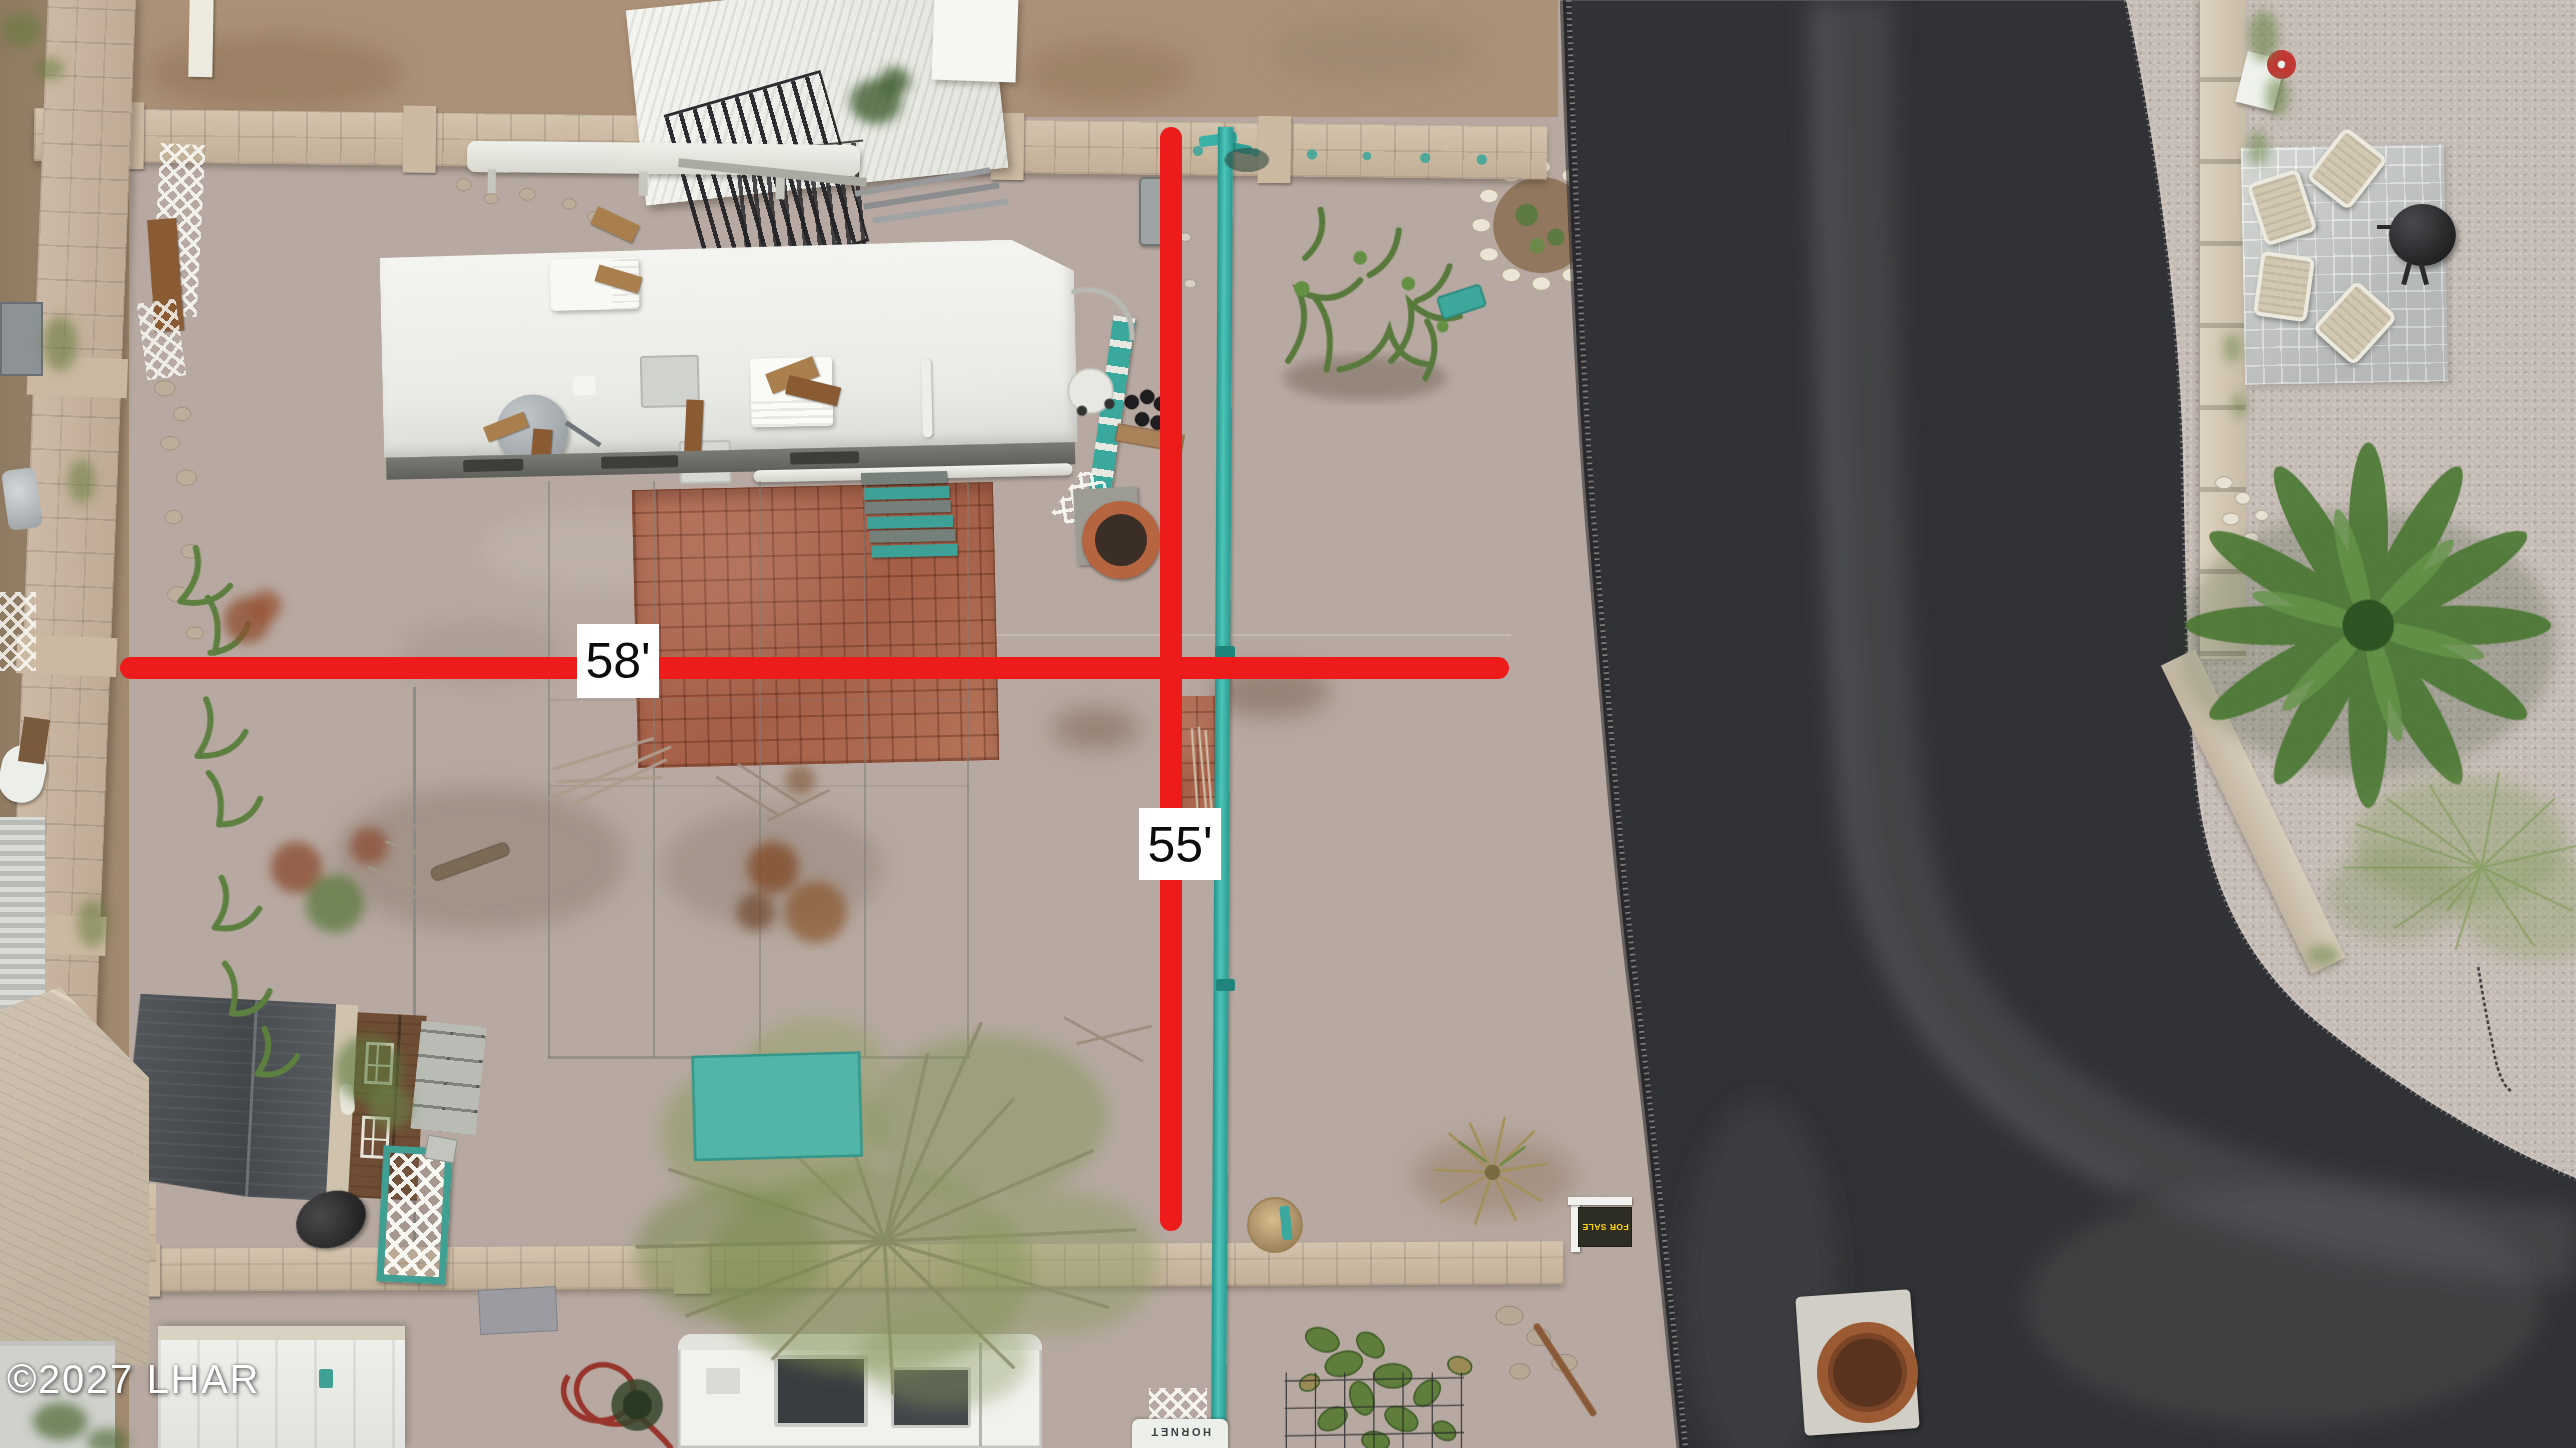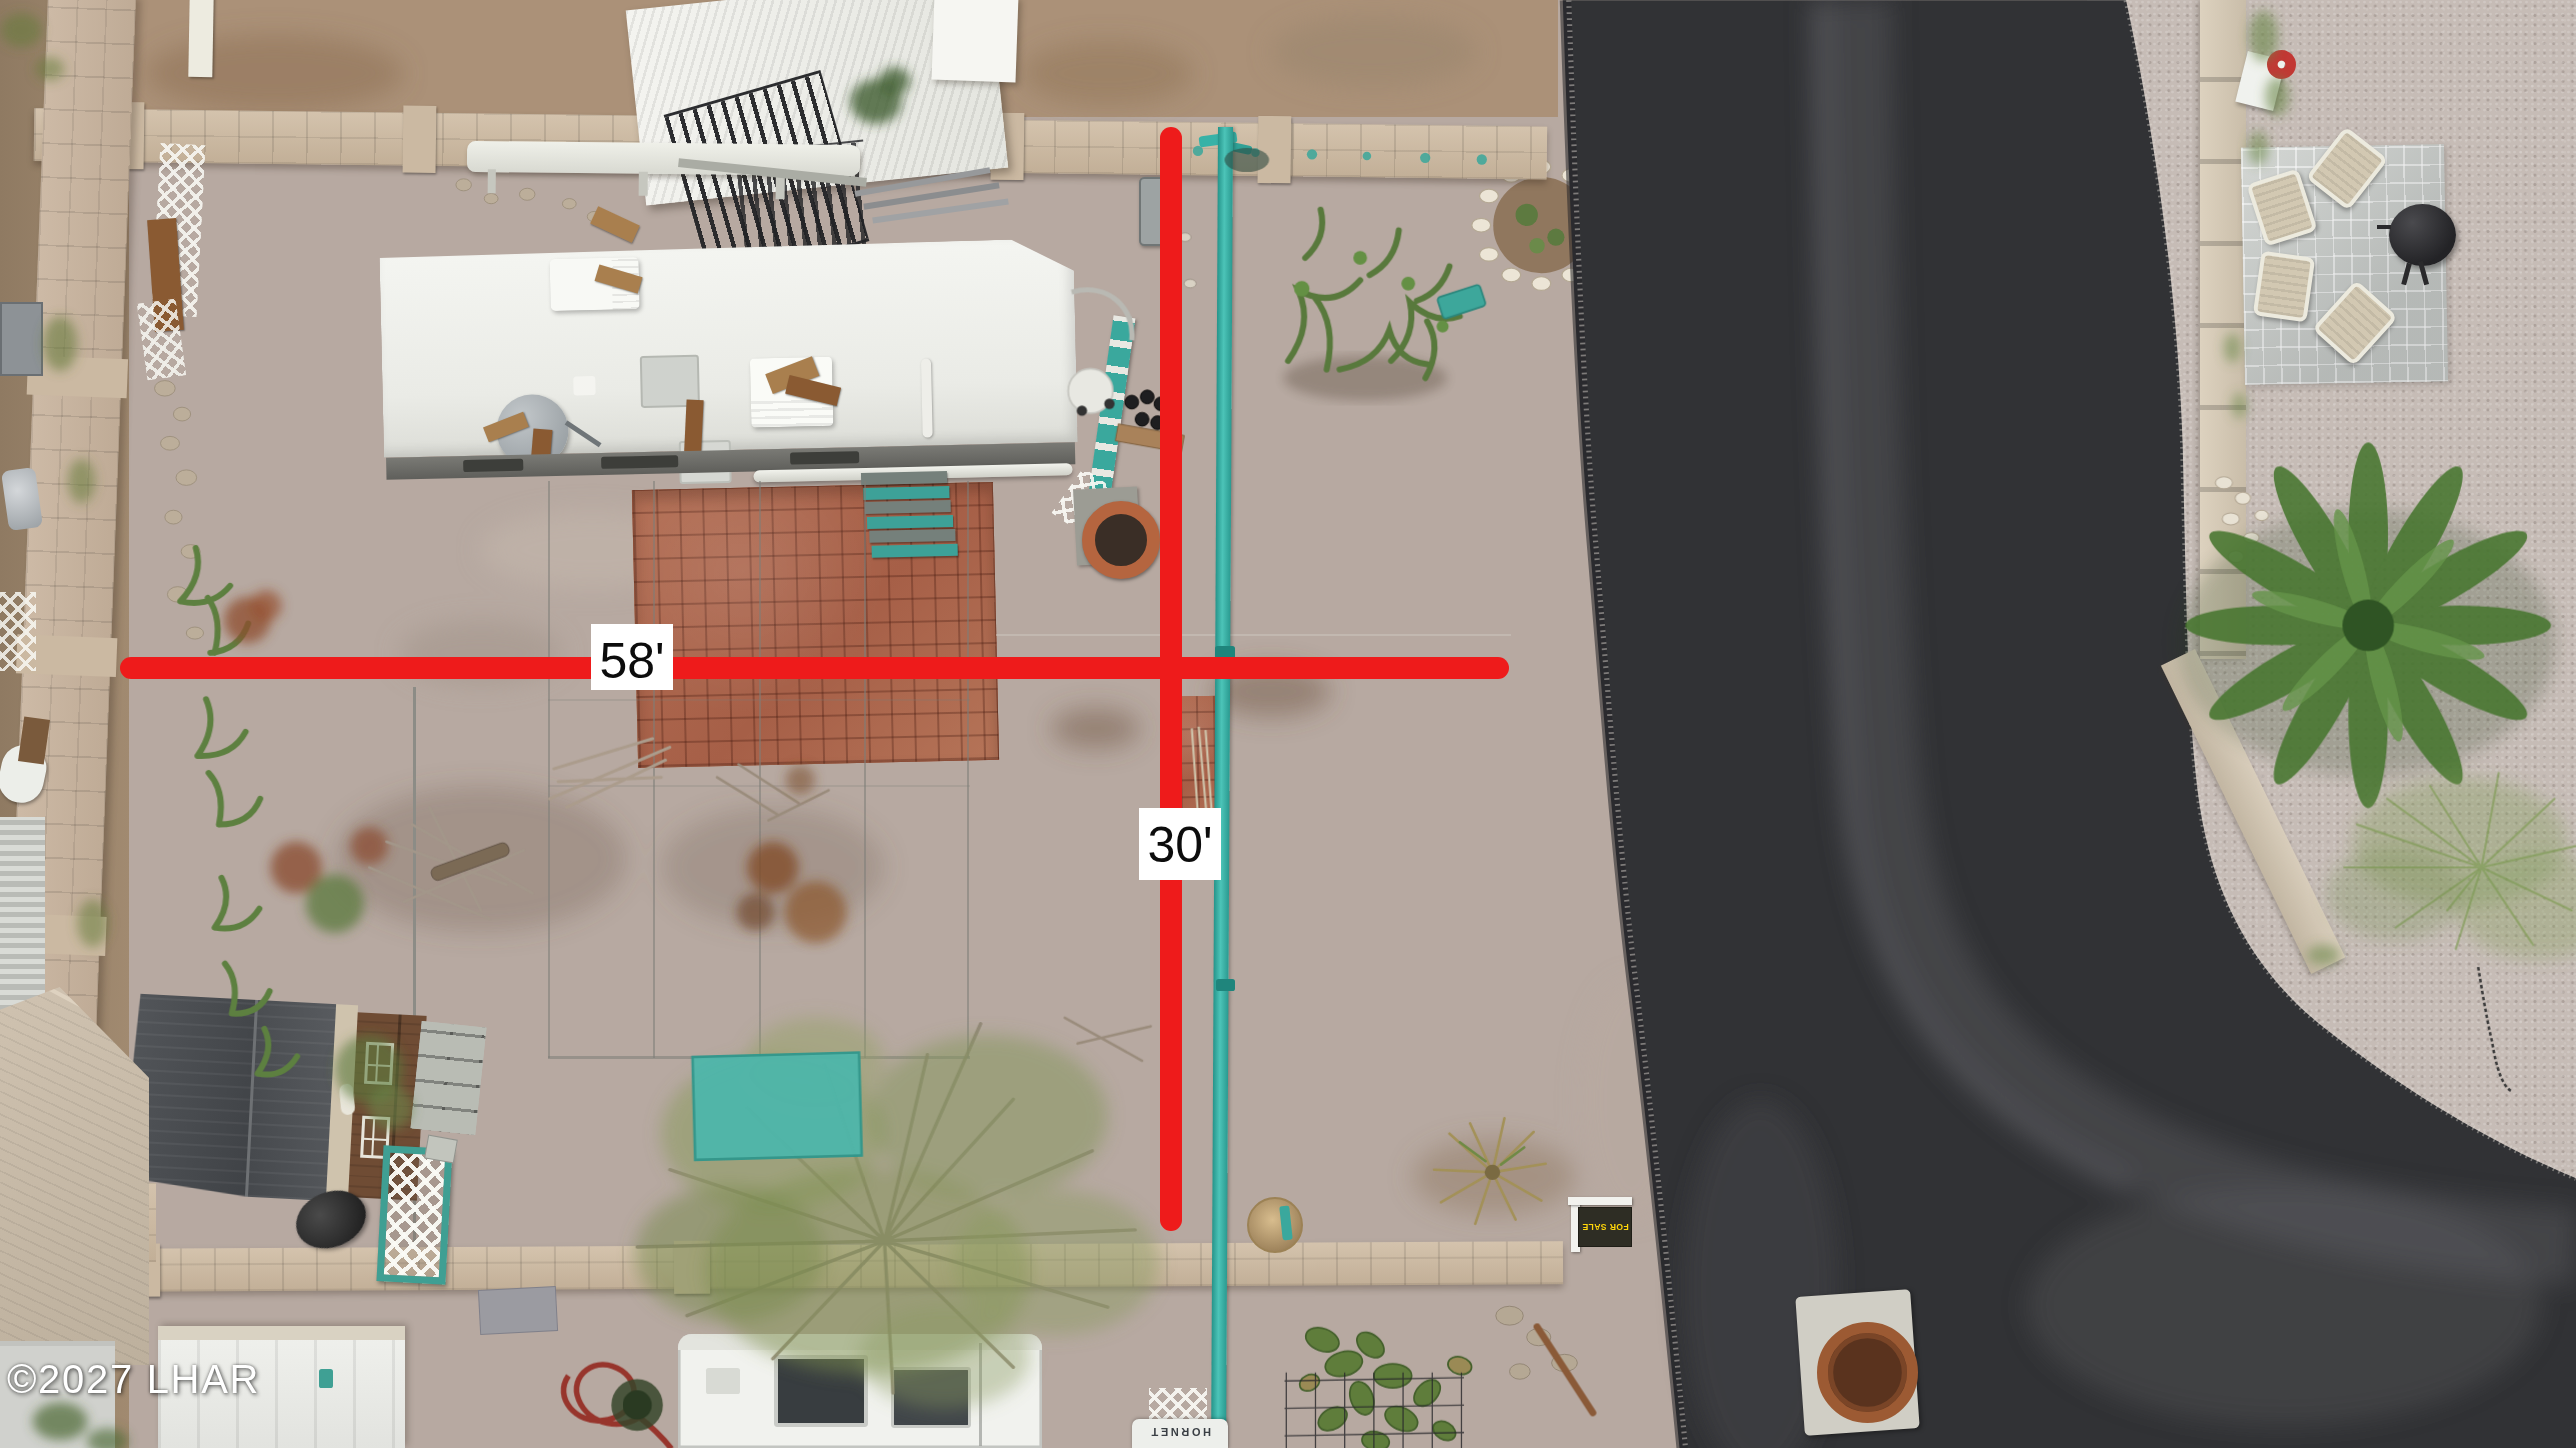--- a/index.html
+++ b/index.html
@@ -560,19 +560,19 @@
           <circle cx="1352" cy="470" r="8"></circle>
           <circle cx="1330" cy="488" r="8"></circle>
           <circle cx="1348" cy="492" r="8"></circle>
         </g>
       <ellipse cx="1452" cy="186" rx="26" ry="14" fill="#2e4a40" opacity=".6"></ellipse>
     </g>
   </svg>
 
   <div class="a redline" style="left:120px;top:657px;width:1389px;height:22px;"></div>
   <div class="a redline" style="left:1160px;top:127px;width:22px;height:1104px;"></div>
-  <div class="a mlabel" style="left:591px;top:624px;width:82px;height:66px;">58'</div>
-  <div class="a mlabel" style="left:1139px;top:808px;width:82px;height:72px;">30'</div>
+  <div class="a mlabel" style="left:577px;top:624px;width:82px;height:74px;">58'</div>
+  <div class="a mlabel" style="left:1139px;top:808px;width:82px;height:72px;">55'</div>
 
   <div class="a wm" style="left:6.9px;top:1357px;">©2027 LHAR</div>
 
 </div>
 
 
 </body></html>

